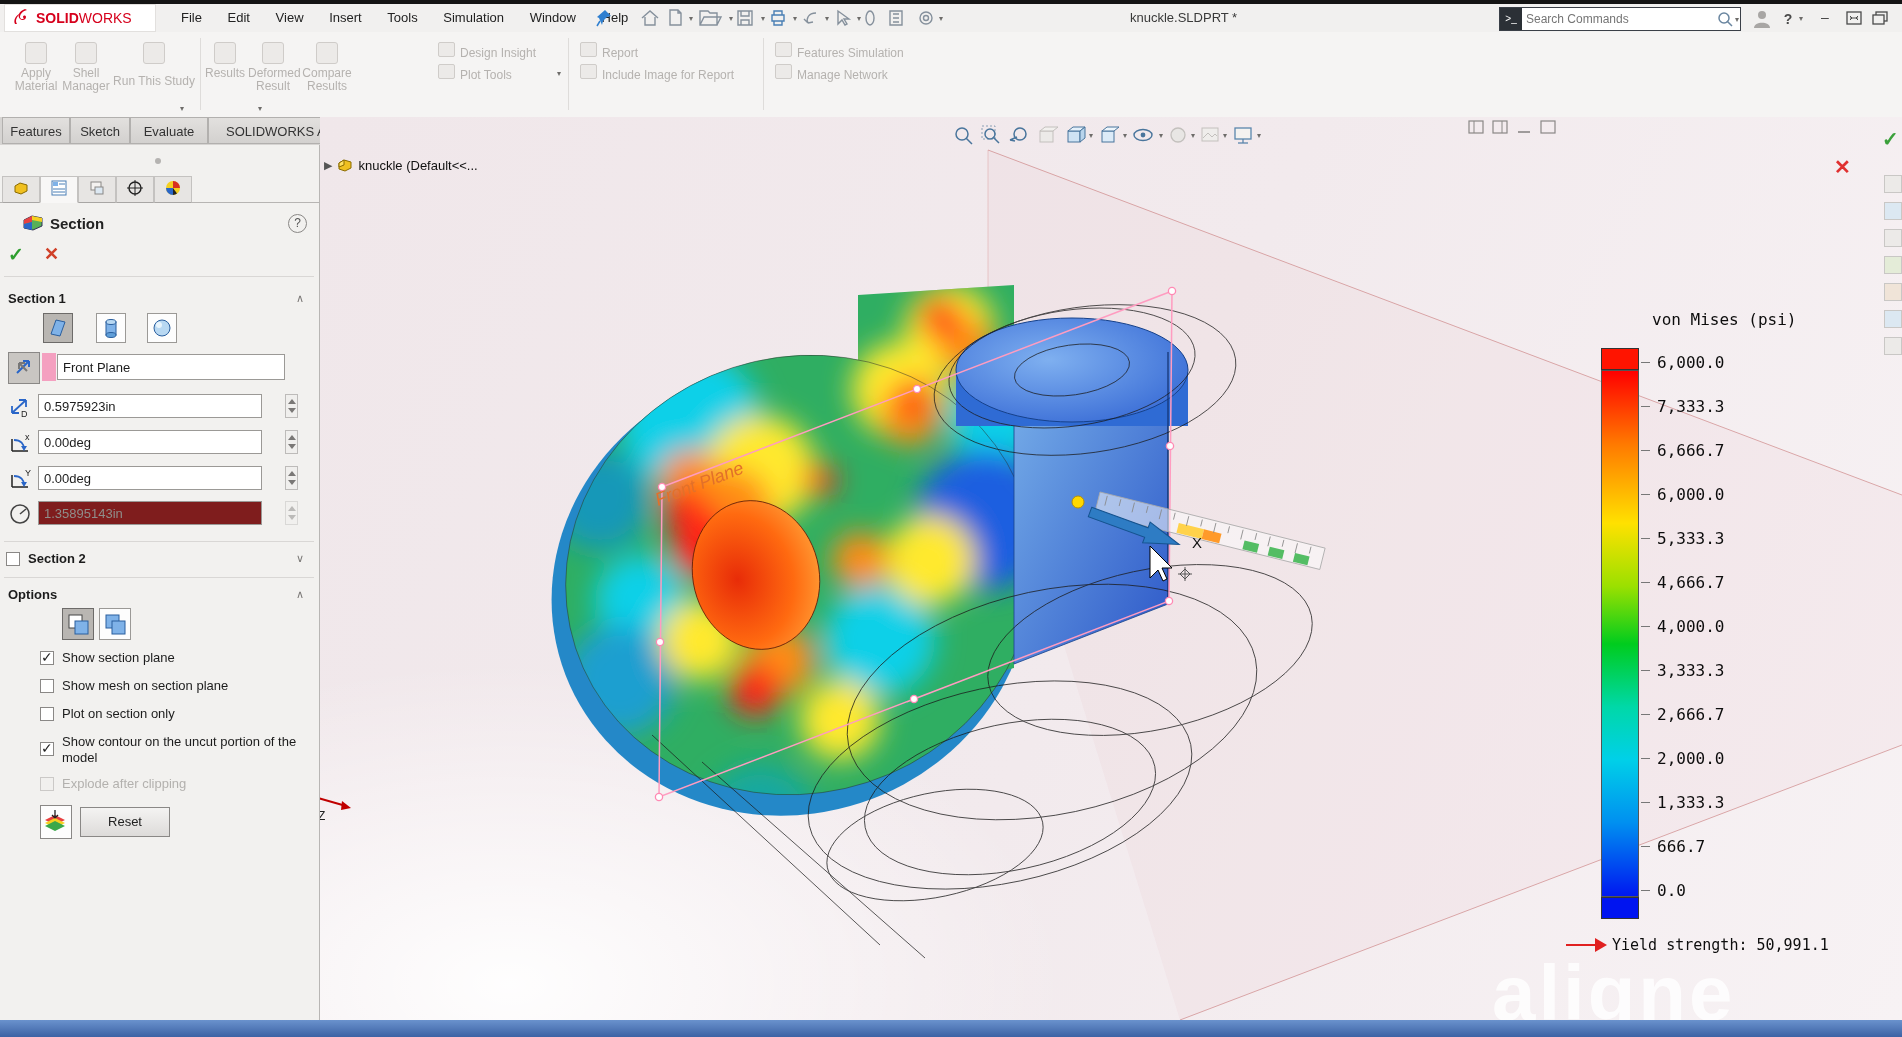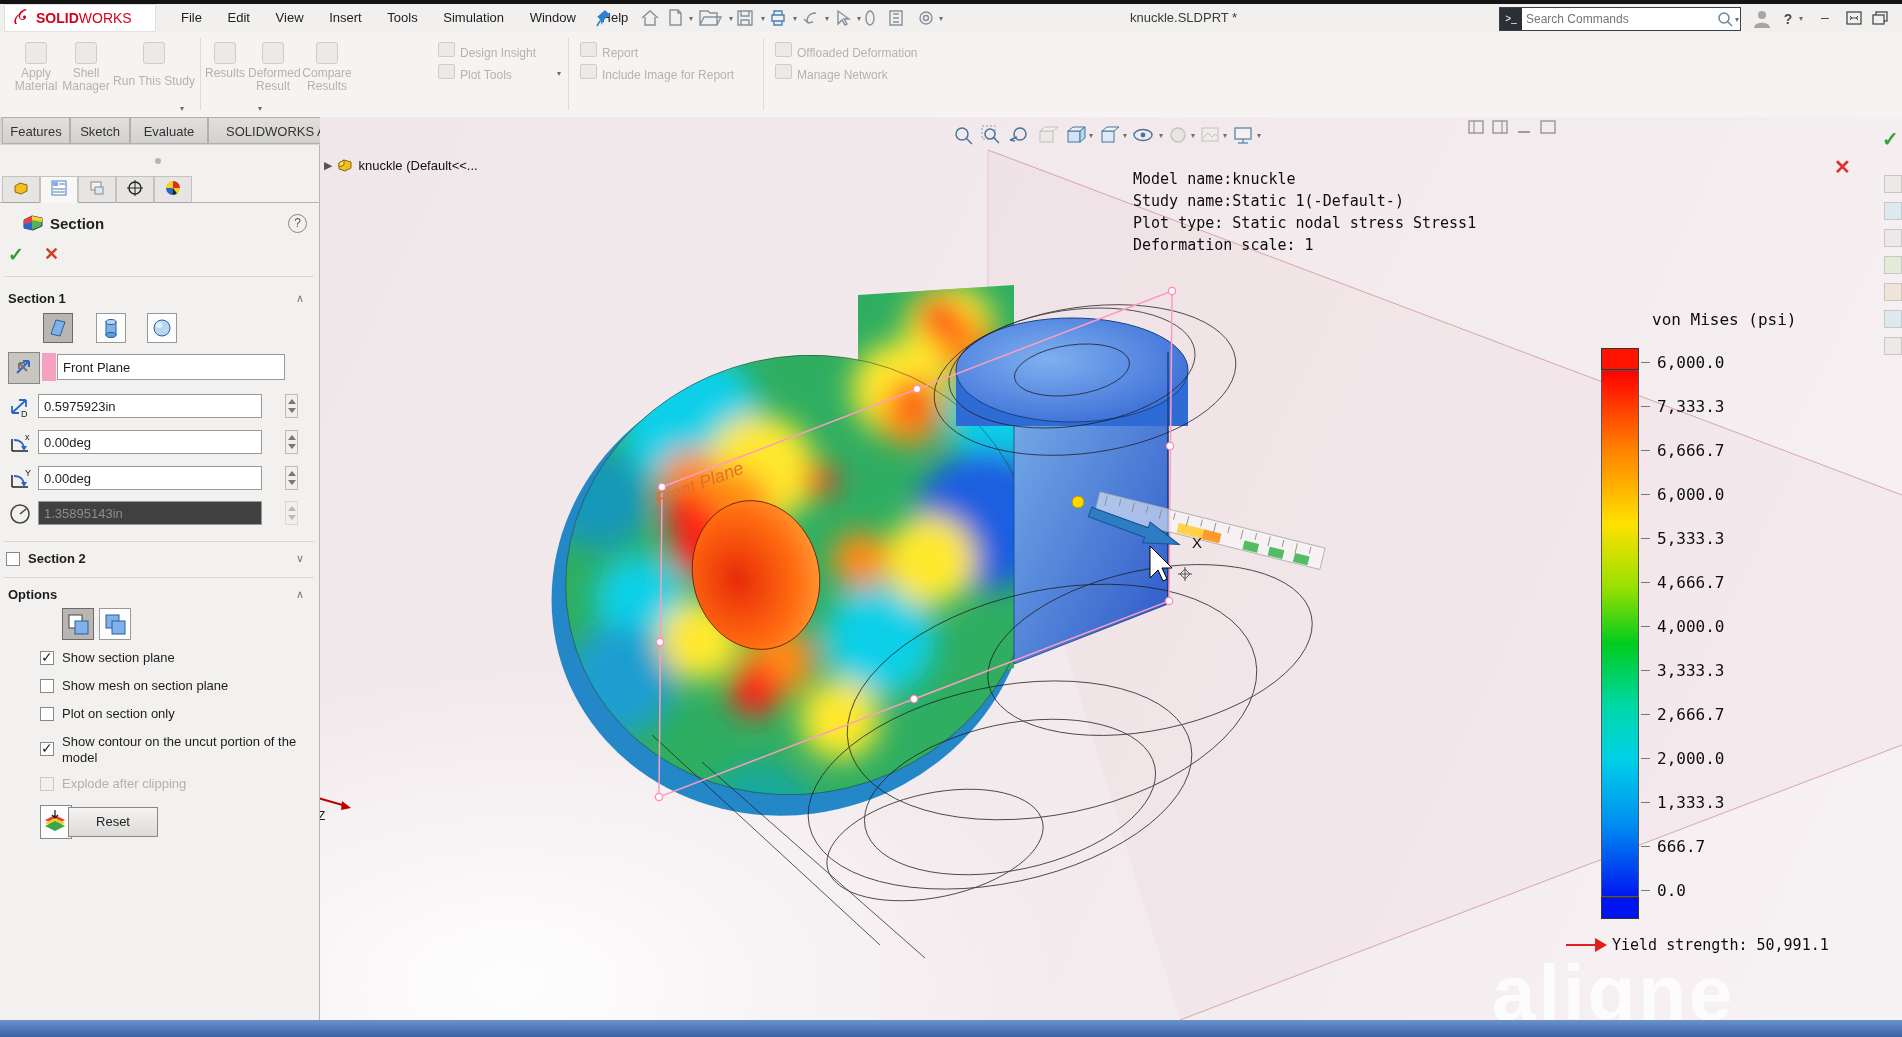--- a/index.html
+++ b/index.html
@@ -33,21 +33,21 @@
         background:linear-gradient(#e2e0de,#d3d1cf);border:1px solid #b2b0ae;box-sizing:border-box}
   .ctab.active{background:#f7f6f5;font-weight:bold;color:#000;border-bottom:1px solid #f7f6f5}
   
   #panel{left:0;top:145px;width:320px;height:875px;background:#f2f1ef;border-right:1px solid #b8b6b4;box-sizing:border-box}
   .ptab{position:absolute;top:31px;width:38px;height:27px;border:1px solid #c4c2c0;border-bottom:1px solid #a8a6a4;background:#e7e5e3;box-sizing:border-box;text-align:center;padding-top:3px}
   .ptab.active{background:#f8f7f6;border-bottom:1px solid #f8f7f6}
   .pdiv{position:absolute;left:4px;width:310px;height:1px;background:#d9d7d5}
   .grp-title{position:absolute;left:8px;font-weight:bold;font-size:13px;color:#1c1c1c}
   .chev{position:absolute;left:296px;color:#7a7876;font-size:11px}
   .pm-field{position:absolute;left:38px;width:224px;height:24px;border:1px solid #9b9996;background:#fff;font-size:13px;color:#1c1c1c;padding:0 5px;box-sizing:border-box;font-family:"Liberation Sans",sans-serif;outline:none}
-  .pm-field:disabled{background:#404040;color:#8f8d8a}
+  .pm-field:disabled{background:#7f1d1d;color:#8f8d8a}
   .spin{position:absolute;left:285px;width:13px;height:24px;border:1px solid #bdbbb9;background:#f0efed;box-sizing:border-box}
   .spin i{position:absolute;left:2px;width:0;height:0;border-left:4px solid transparent;border-right:4px solid transparent}
   .spin .up{top:4px;border-bottom:5px solid #7a7876}
   .spin .dn{bottom:4px;border-top:5px solid #7a7876}
   .tglbtn{position:absolute;width:30px;height:30px;border:1px solid #9b9996;background:#fdfdfd;box-sizing:border-box}
   .tglbtn.sel{background:#b9b6b2;border:1px solid #6d6b69}
   .cbrow{position:absolute;left:40px;font-size:13px;color:#1c1c1c}
   .cb{position:absolute;left:0;top:1px;width:14px;height:14px;border:1px solid #8a8886;background:#fff;box-sizing:border-box}
   .cbrow.checked .cb::after{content:"✓";position:absolute;left:0px;top:-3px;font-size:14px;color:#1c1c1c}
   .cbrow .lbl{margin-left:22px;display:block;width:250px;line-height:16px}
@@ -179,21 +179,21 @@
     <span class="rib-ic"></span>
     <div class="rib-l"><span>Compare</span><br><span>Results</span></div>
   </div>
   <div class="rib-small" style="left:438px;top:10px"><span class="rib-sic"></span><span>Design Insight</span></div>
   <div class="rib-small" style="left:438px;top:32px"><span class="rib-sic"></span><span>Plot Tools</span></div>
   <span class="dd abs" style="left:556px;top:37px">▾</span>
   <div class="rsep" style="left:568px"></div>
   <div class="rib-small" style="left:580px;top:10px"><span class="rib-sic"></span><span>Report</span></div>
   <div class="rib-small" style="left:580px;top:32px"><span class="rib-sic"></span><span>Include Image for Report</span></div>
   <div class="rsep" style="left:763px"></div>
-  <div class="rib-small" style="left:775px;top:10px"><span class="rib-sic"></span><span>Offloaded Deformation</span></div>
+  <div class="rib-small" style="left:775px;top:10px"><span class="rib-sic"></span><span>Features Simulation</span></div>
   <div class="rib-small" style="left:775px;top:32px"><span class="rib-sic"></span><span>Manage Network</span></div>
   <span class="dd abs" style="left:179px;top:72px">▾</span>
   <span class="dd abs" style="left:257px;top:72px">▾</span>
 </div>
 
 <div id="tabbar-bg" class="abs"></div>
 <div class="ctab" style="left:2px;width:68px">Features</div>
 <div class="ctab" style="left:70px;width:60px">Sketch</div>
 <div class="ctab" style="left:130px;width:78px">Evaluate</div>
 <div class="ctab" style="left:208px;width:172px">SOLIDWORKS Add-Ins</div>
@@ -430,26 +430,20 @@
 
   <div class="abs" style="left:4px;top:40px;display:flex;align-items:center">
     <span style="color:#555;font-size:11px">▶</span>
     <svg width="18" height="16" style="margin:0 4px">
       <polygon points="3,6 8,3 15,5 15,11 9,14 3,12" fill="#f0c020" stroke="#8a6a00"></polygon>
         <polygon points="3,6 8,3 8,8 3,10" fill="#ffe060" stroke="#8a6a00"></polygon>
     </svg>
     <span style="font-size:13px;color:#111">knuckle (Default&lt;&lt;...</span>
   </div>
 
-  <div id="model-info" class="abs mono" style="left:813px;top:51px">
-    <div>Model name:knuckle</div>
-    <div>Study name:Static 1(-Default-)</div>
-    <div>Plot type: Static nodal stress Stress1</div>
-    <div>Deformation scale: 1</div>
-  </div>
 
   <div class="abs" style="left:1562px;top:10px;color:#3ba03b;font-size:20px;font-weight:bold">✓</div>
   <div class="abs" style="left:1514px;top:38px;color:#e03030;font-size:20px;font-weight:bold">✕</div>
 
   <div class="abs" style="left:1564px;top:58px">
     <div style="width:16px;height:16px;margin-bottom:9px;background:#eceae8;border:1px solid #c9c7c5"></div>
     <div style="width:16px;height:16px;margin-bottom:9px;background:#dce8f2;border:1px solid #c9c7c5"></div>
     <div style="width:16px;height:16px;margin-bottom:9px;background:#eceae8;border:1px solid #c9c7c5"></div>
     <div style="width:16px;height:16px;margin-bottom:9px;background:#e4ecd8;border:1px solid #c9c7c5"></div>
     <div style="width:16px;height:16px;margin-bottom:9px;background:#f0e4d8;border:1px solid #c9c7c5"></div>
@@ -665,16 +659,16 @@
   </div>
 
   <div class="abs" style="left:40px;top:660px;width:30px;height:32px;border:1px solid #8a8886;background:#fdfdfd">
     <svg width="28" height="30">
       <polygon points="4,14 14,9 24,14 14,19" fill="#e84040"></polygon>
         <polygon points="4,17 14,12 24,17 14,22" fill="#f5d020"></polygon>
         <polygon points="4,20 14,15 24,20 14,25" fill="#3aa84a"></polygon>
         <path d="M14 4 V12 M14 12 L11 9 M14 12 L17 9" stroke="#222" stroke-width="1.3" fill="none"></path>
     </svg>
   </div>
-  <div class="abs" style="left:68px;top:662px;width:88px;height:28px;border:1px solid #8a8886;background:linear-gradient(#f4f3f2,#dddbd9);text-align:center;line-height:27px;font-size:13px">Reset</div>
+  <div class="abs" style="left:80px;top:662px;width:88px;height:28px;border:1px solid #8a8886;background:linear-gradient(#f4f3f2,#dddbd9);text-align:center;line-height:27px;font-size:13px">Reset</div>
 </div>
 
 <div id="statusbar" class="abs"></div>
 
 </body></html>

